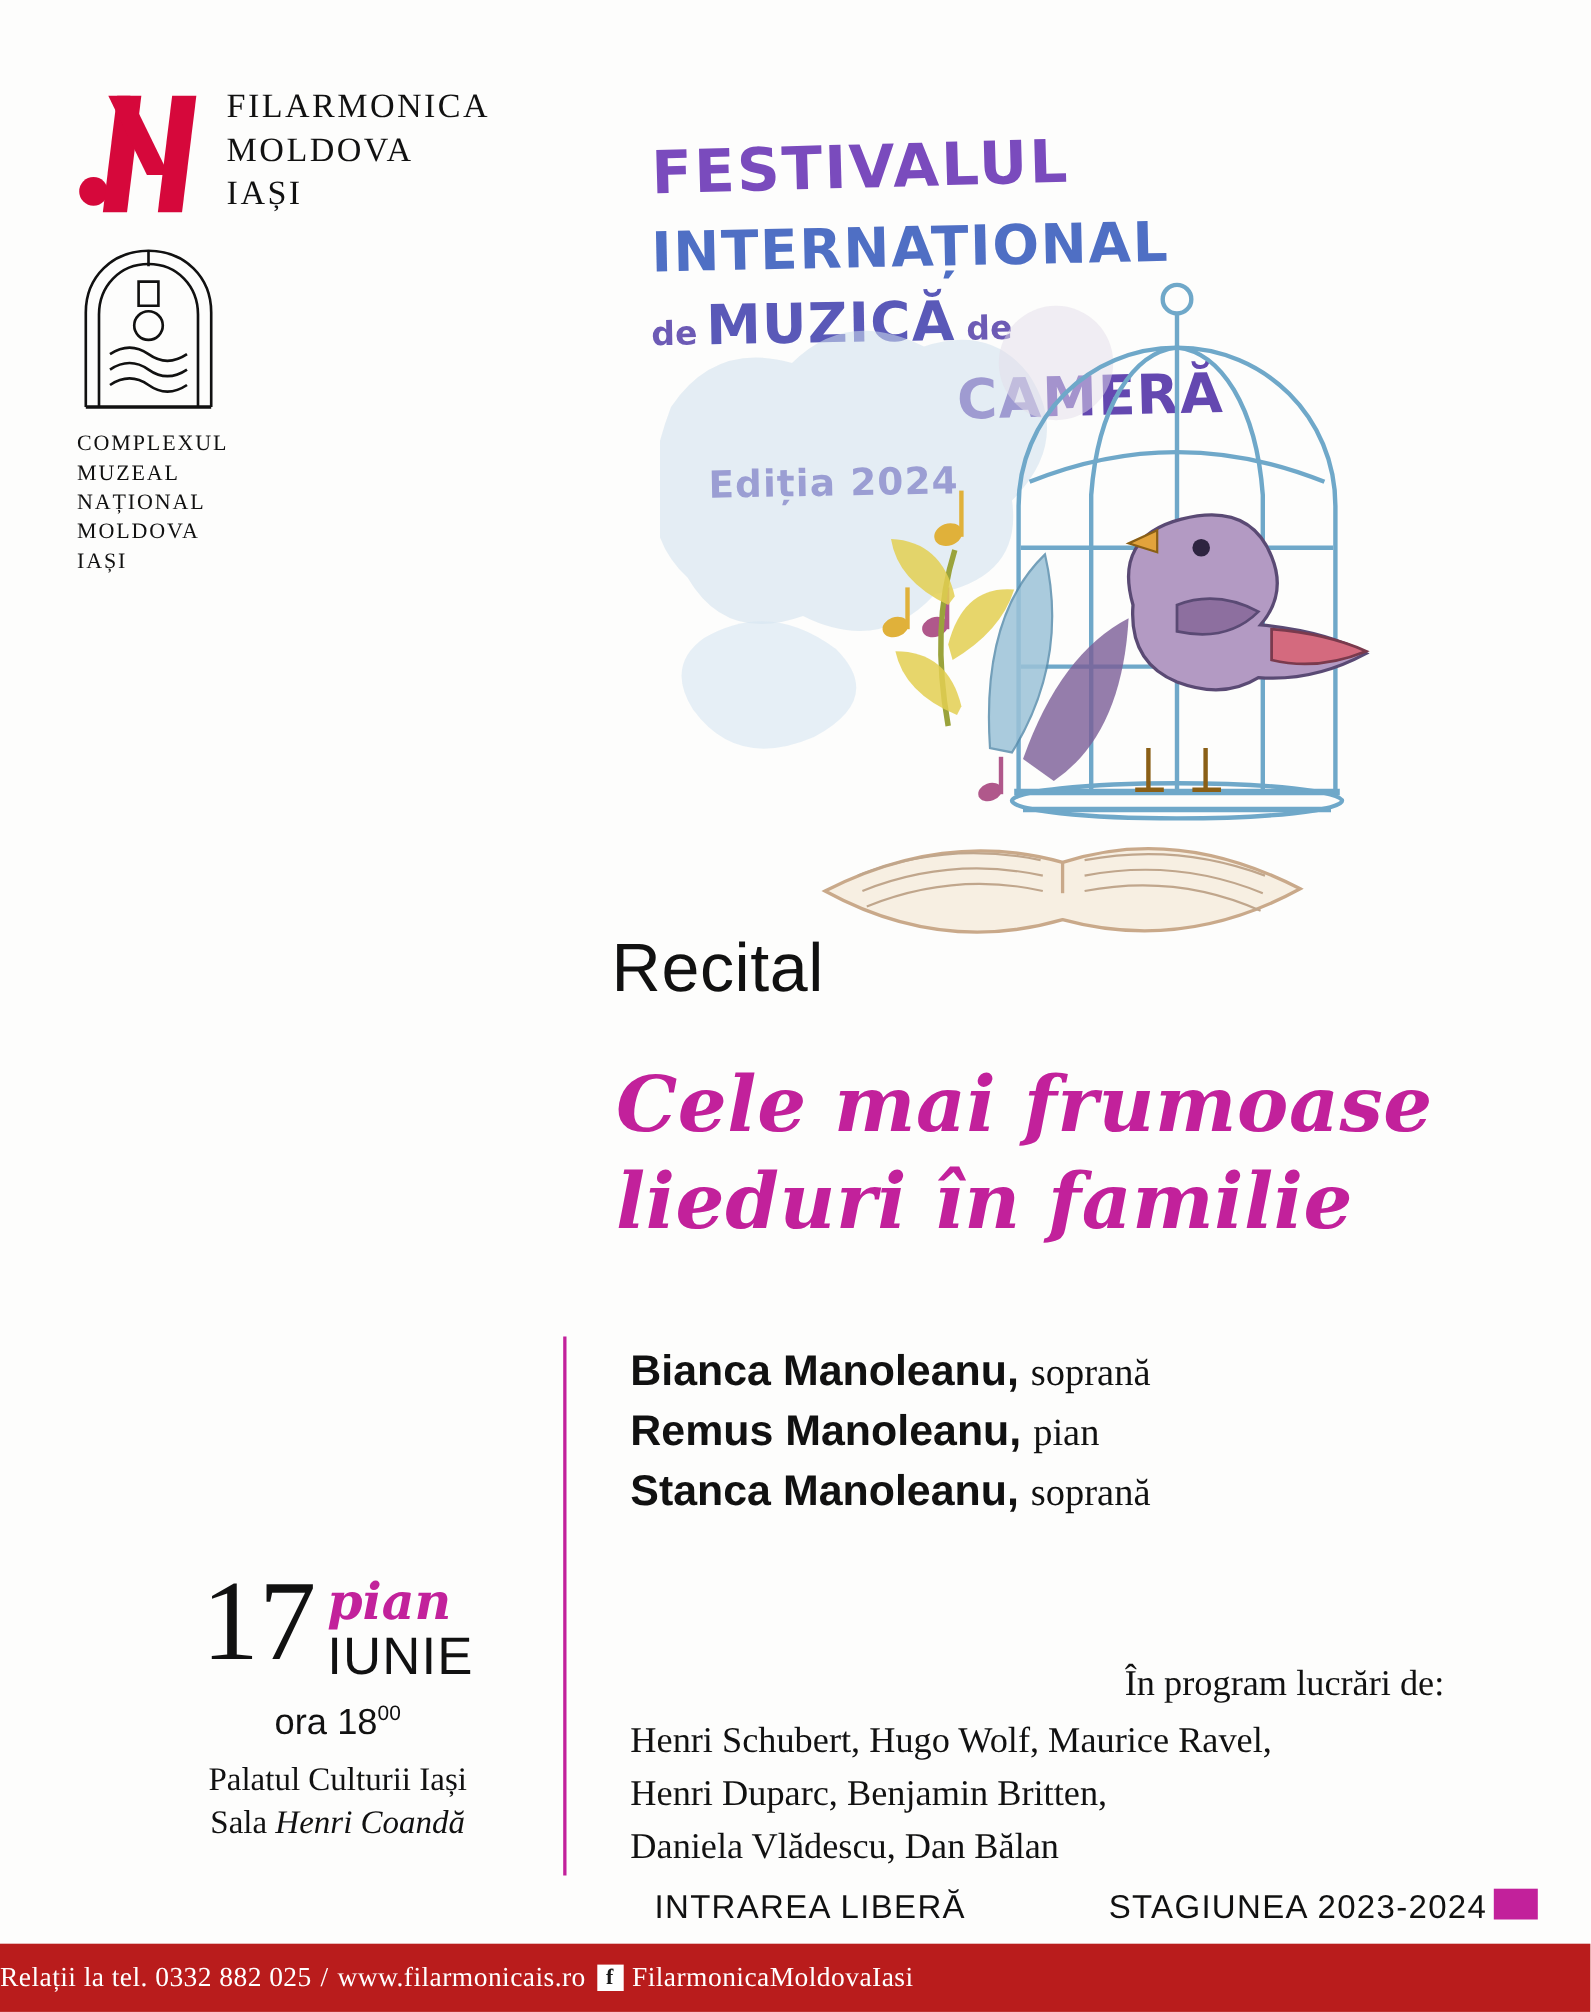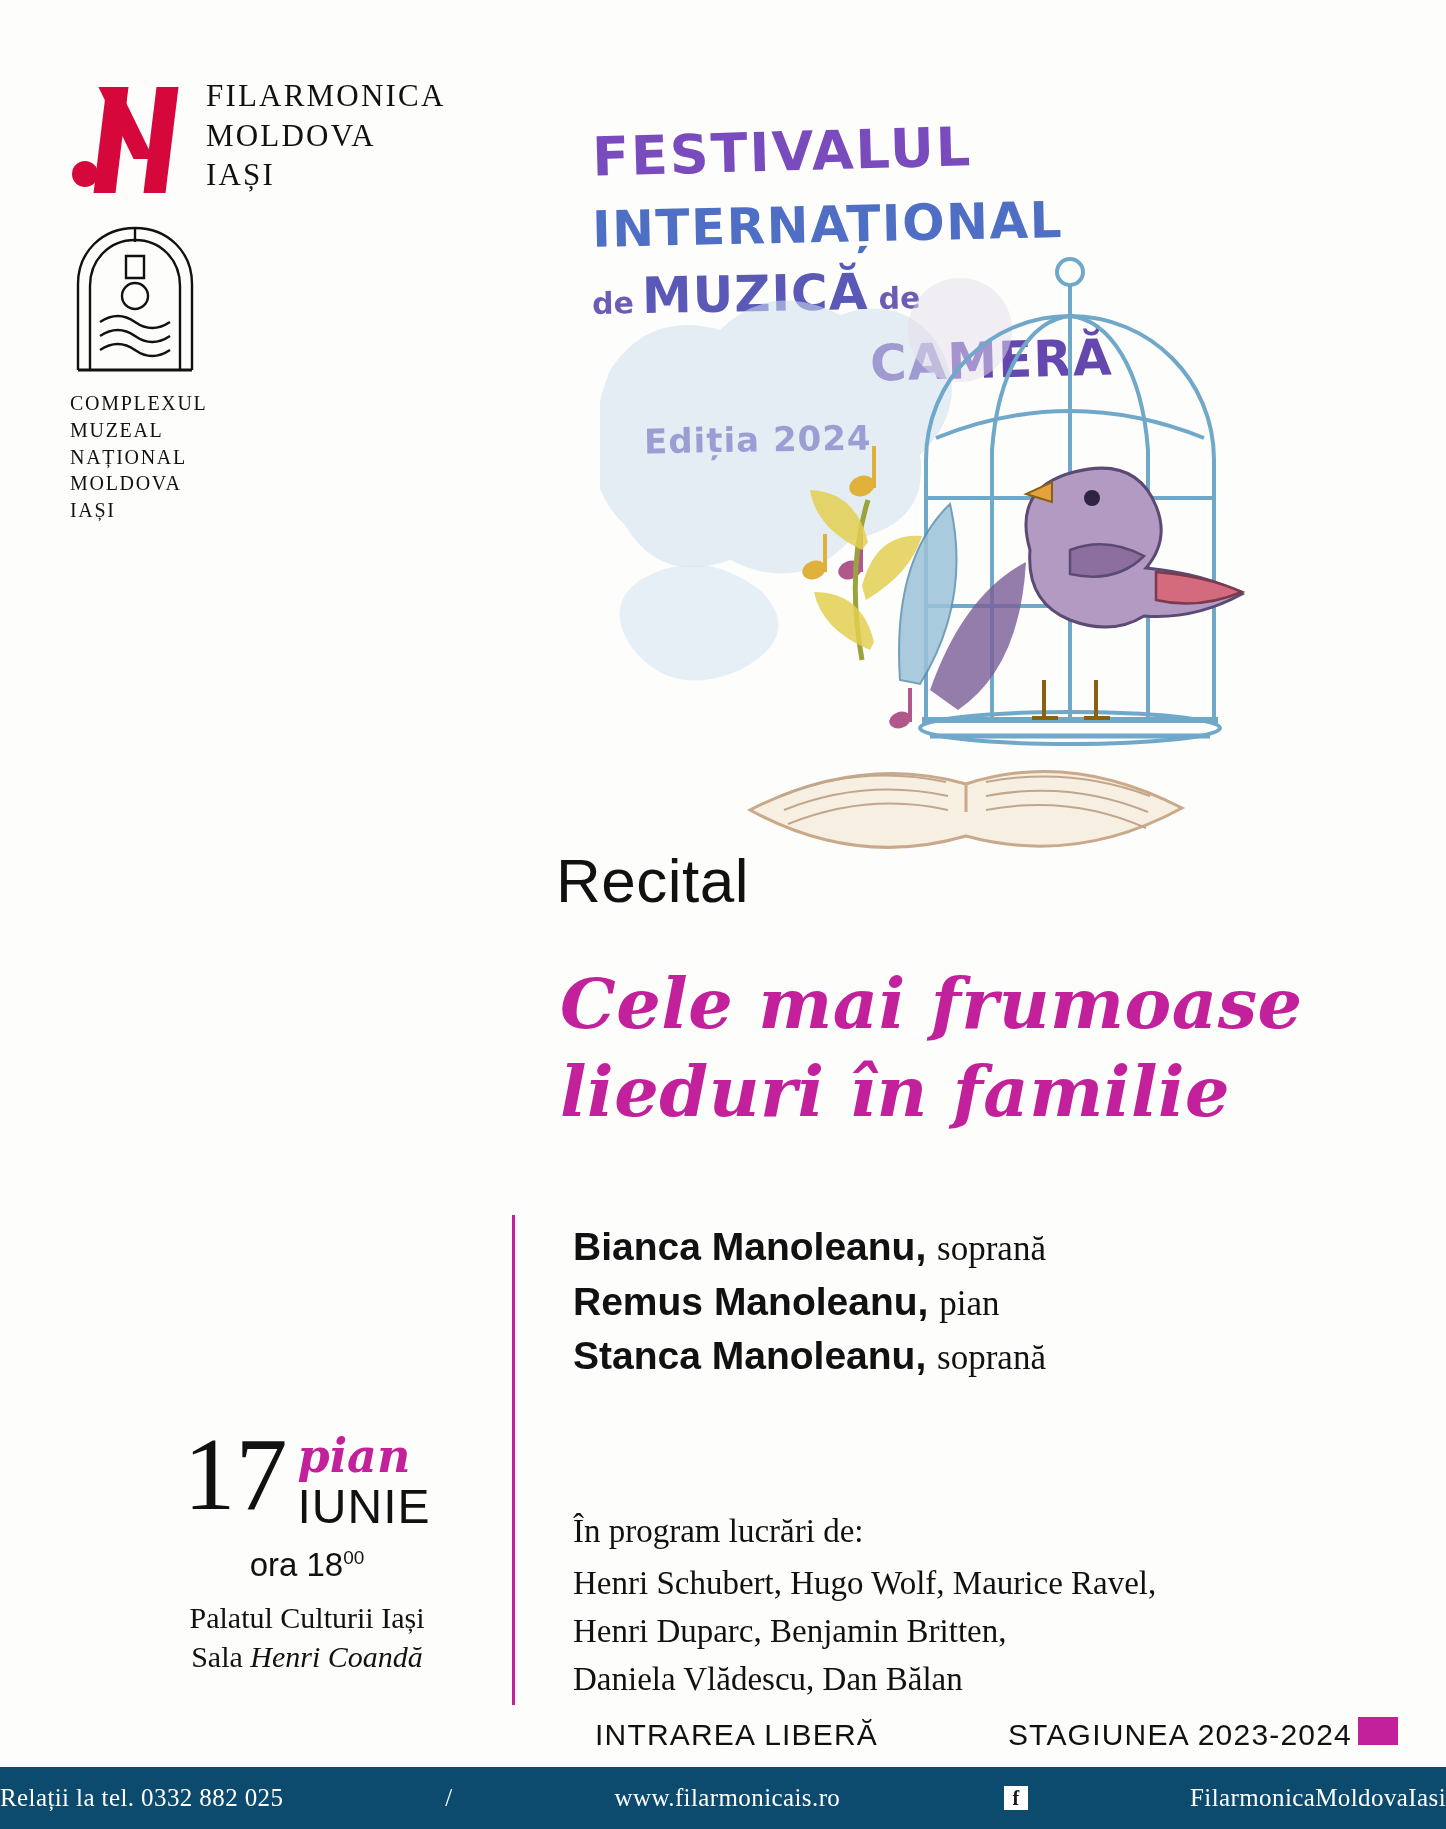--- a/index.html
+++ b/index.html
@@ -237,21 +237,21 @@
   .program {
     position: absolute;
     left: 573px;
     top: 1508px;
     width: 740px;
     font-family: "Liberation Serif", serif;
     font-size: 33px;
     line-height: 1.45;
     color: #111;
   }
-  .program .plead { margin-bottom: 4px; }
+  .program .plead { margin-bottom: 4px; text-align: right; }
 
   
   .date-block {
     position: absolute;
     left: 142px;
     top: 1425px;
     width: 330px;
     text-align: center;
   }
   .date-row {
@@ -328,25 +328,25 @@
     width: 40px;
     height: 28px;
     background: #c2219b;
   }
   .footer {
     position: absolute;
     left: 0;
     bottom: 0;
     width: 1446px;
     height: 62px;
-    background: #0c4a6e;
+    background: #b91c1c;
     color: #ffffff;
     display: flex;
     align-items: center;
-    justify-content: space-between;
+    justify-content: flex-start;
     font-family: "Liberation Serif", serif;
     font-size: 25px;
     letter-spacing: 0.4px;
   }
   .fb-badge {
     display: inline-flex;
     align-items: center;
     justify-content: center;
     width: 24px;
     height: 24px;

